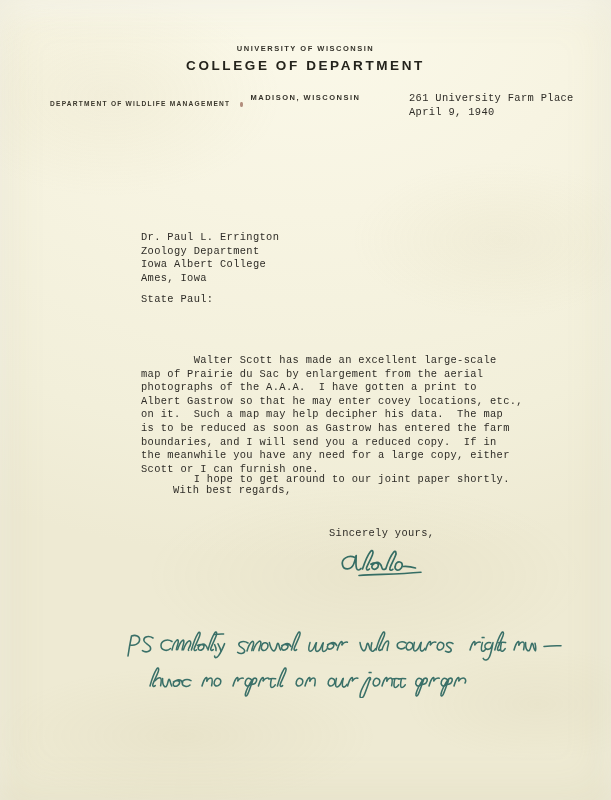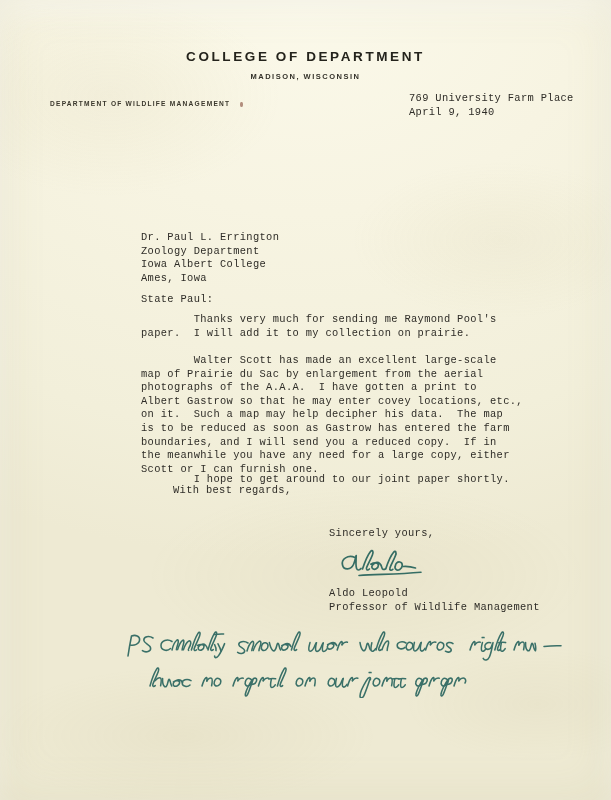--- a/index.html
+++ b/index.html
@@ -63,21 +63,21 @@
     font-weight: bold;
     letter-spacing: 2.6px;
     margin-top: 5px;
     color: #24231c;
   }
   .lh-city {
     font-family: "Liberation Sans", sans-serif;
     font-size: 7.5px;
     font-weight: bold;
     letter-spacing: 1.5px;
-    margin-top: 8px;
+    margin-top: 20px;
     color: #34322a;
   }
 
   .dept-line {
     position: absolute;
     top: 100px;
     left: 50px;
     font-family: "Liberation Sans", sans-serif;
     font-size: 6.6px;
     font-weight: bold;
@@ -181,40 +181,39 @@
   .postscript svg { display: block; }
 </style>
 </head>
 <body>
 
 <div id="page">
 
   <div id="paper-grain"></div>
 
   <div class="letterhead">
+    <div class="lh-univ">UNIVERSITY OF WISCONSIN</div>
     <div class="lh-college">COLLEGE OF DEPARTMENT</div>
     <div class="lh-city">MADISON, WISCONSIN</div>
   </div>
 
   <div class="dept-line">DEPARTMENT OF WILDLIFE MANAGEMENT</div>
 
   <div class="dept-mark"></div>
 
-  <div class="tw return-address"><span>769 University Farm Place</span>
+  <div class="tw return-address"><span>261 University Farm Place</span>
 <span>April 9, 1940</span></div>
 
   <div class="tw recipient"><span>Dr. Paul L. Errington</span>
 <span>Zoology Department</span>
 <span>Iowa Albert College</span>
 <span>Ames, Iowa</span></div>
 
   <div class="tw salutation">State Paul:</div>
 
-  <div class="tw para-1">        Thanks very much for sending me Raymond Pool's
-paper.  I will add it to my collection on prairie.</div>
 
   <div class="tw para-2">        Walter Scott has made an excellent large-scale
 map of Prairie du Sac by enlargement from the aerial
 photographs of the A.A.A.  I have gotten a print to
 Albert Gastrow so that he may enter covey locations, etc.,
 on it.  Such a map may help decipher his data.  The map
 is to be reduced as soon as Gastrow has entered the farm
 boundaries, and I will send you a reduced copy.  If in
 the meanwhile you have any need for a large copy, either
 Scott or I can furnish one.</div>
@@ -239,22 +238,20 @@
 
         <path d="M58.4 17.6 C57 20.6, 59.8 23.2, 62.8 21.4 C66 19.4, 66.2 14.6, 62.8 14 C60.4 13.6, 58.6 15.4, 58.4 17.6 Z"></path>
 
         <path d="M66 18.5 C70 18.2, 74 18.6, 78.5 20"></path>
       </g>
 
       <path d="M22 27.5 C40 26.2, 60 26.4, 84 24.2" stroke="#356d64" stroke-width="1.6" stroke-linecap="round" fill="none"></path>
     </svg>
   </div>
 
-  <div class="tw signer-block"><span>Aldo Leopold</span>
-<span>Professor of Wildlife Management</span></div>
 
   <div class="postscript">
     <svg width="480" height="70" viewBox="0 0 480 70" fill="none">
       <g stroke="#3a7068" stroke-width="1.55" stroke-linecap="round" stroke-linejoin="round" fill="none">
 
         <path d="M8 28 C9 21, 10.5 13, 11.5 8 C15.5 6.5, 20 8, 19.6 12 C19.2 16.4, 14 17.6, 11 17.2"></path>
         <path d="M33 10 C29 7.4, 23.6 8.6, 23.8 12.2 C24 15.6, 30 16.4, 30.6 19.8 C31.2 23.4, 26 25.2, 22.4 22.6"></path>
 
         <path d="M52 13.5 C47.5 10.5, 41 12.5, 41 17.5 C41 22.5, 47 23.8, 50.5 20.5"></path>
         <path d="M52 22 C53 17.5, 55 13.5, 57 12 C58.4 11, 58.6 13.5, 57.8 16.2 C57.2 18.4, 56.4 20.6, 56.4 21.8"></path>

